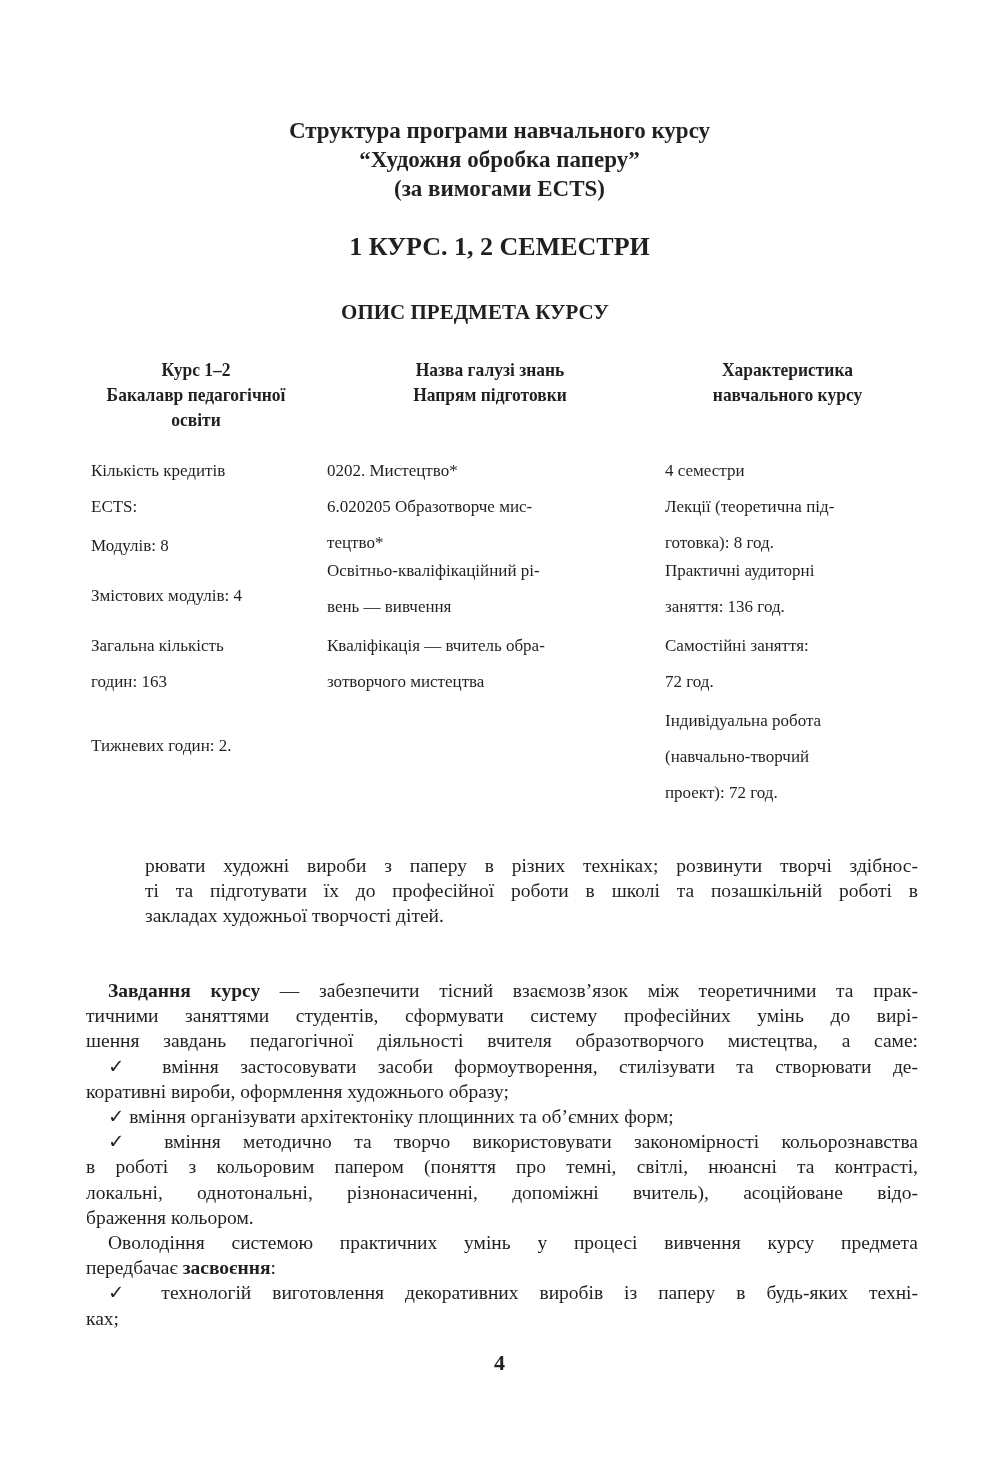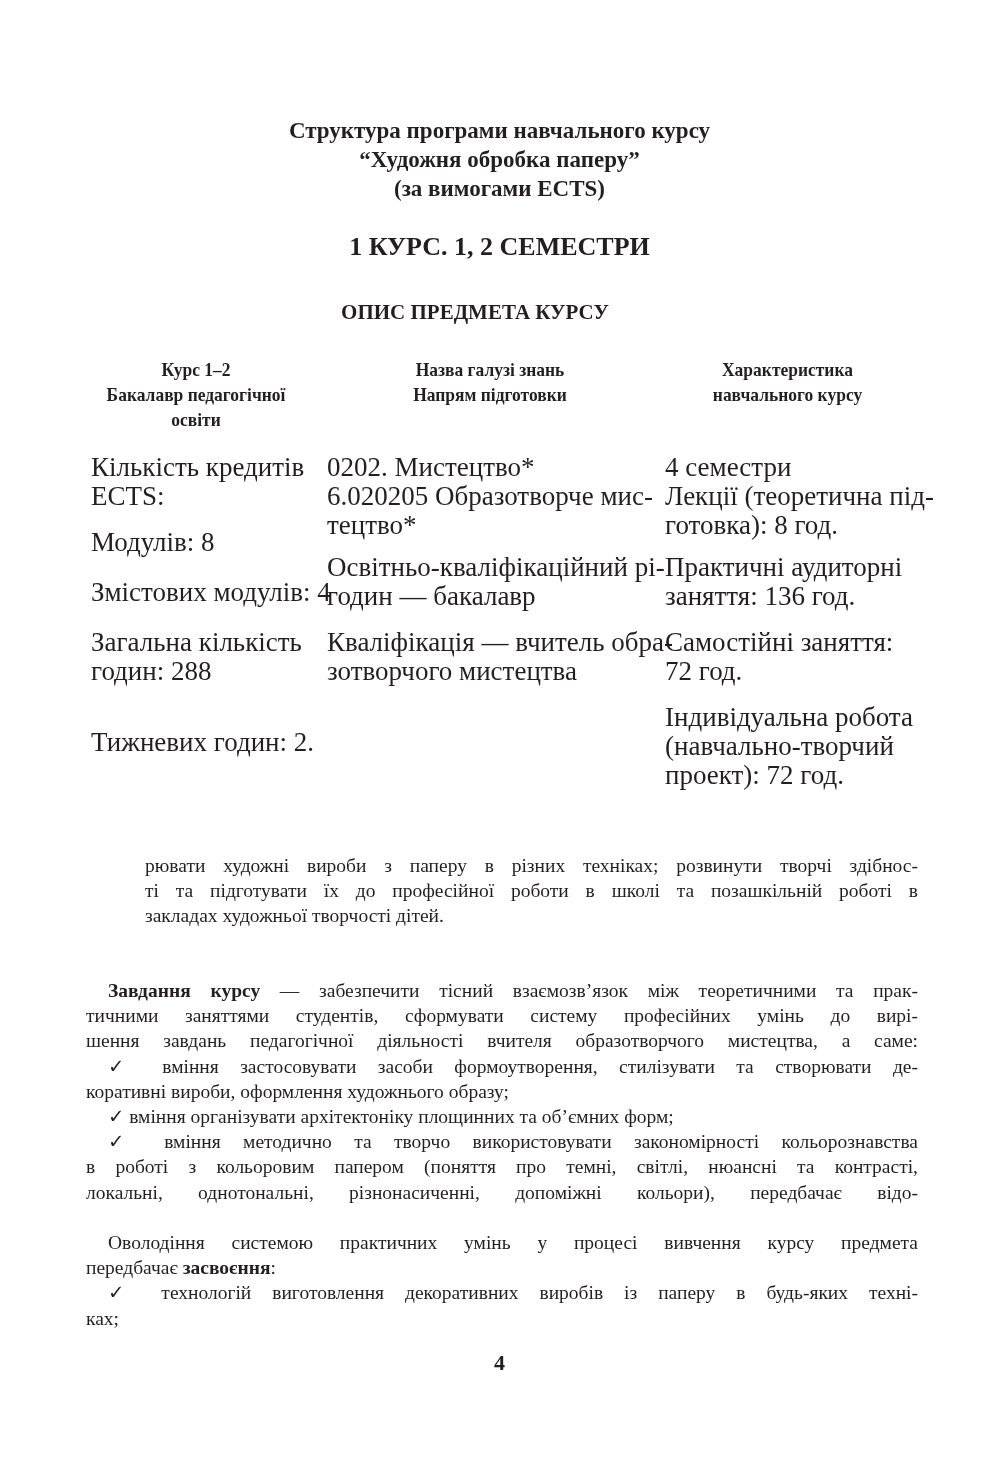--- a/index.html
+++ b/index.html
@@ -10,21 +10,21 @@
   .title.l1 { top:116px; }
   .title.l2 { top:145px; }
   .title.l3 { top:174px; }
   .course { top:232px; left:0; width:999px; text-align:center; font-weight:bold; font-size:26px; }
   .desc-h { top:300px; left:0; width:950px; text-align:center; font-weight:bold; font-size:21px; }
   .colhead { top:357px; text-align:center; font-weight:bold; font-size:19px; line-height:25px;
              font-family:"Liberation Sans Narrow","Liberation Serif", serif; transform:scaleX(0.92); transform-origin:center top; }
   .ch1 { left:76px; width:240px; }
   .ch2 { left:340px; width:300px; }
   .ch3 { left:650px; width:275px; }
-  .cell { font-size:27px; line-height:29px; white-space:pre; }
+  .cell { font-size:17px; line-height:36px; white-space:pre; }
   .para { left:86px; width:832px; font-size:19.5px; line-height:25.2px; text-align:justify; }
   .line { white-space:nowrap; display:block; }
   .justify { text-align:justify; text-align-last:justify; }
   .ind1 { padding-left:59px;font-family:Liberation Serif, serif; }
   .ind2 { padding-left:22px; }
   .b { font-weight:bold; }
   .pageno { top:1350px; left:0; width:999px; text-align:center; font-weight:bold; font-size:22px; }
 </style>
 </head>
 <body>
@@ -48,28 +48,28 @@
 <div class="abs colhead ch3">
   <div>Характеристика</div>
   <div>навчального курсу</div>
 </div>
 
 <div class="abs cell" style="left:91px;top:453px;">Кількість кредитів
 ECTS:</div>
 <div class="abs cell" style="left:91px;top:528px;text-align:right;">Модулів: 8</div>
 <div class="abs cell" style="left:91px;top:578px;">Змістових модулів: 4</div>
 <div class="abs cell" style="left:91px;top:628px;">Загальна кількість
-годин: 288</div>
+годин: 163</div>
 <div class="abs cell" style="left:91px;top:728px;">Тижневих годин: 2.</div>
 
 <div class="abs cell" style="left:327px;top:453px;">0202. Мистецтво*
 6.020205 Образотворче мис-
 тецтво*</div>
 <div class="abs cell" style="left:327px;top:553px;">Освітньо-кваліфікаційний рі-
-годин — бакалавр</div>
+вень — вивчення</div>
 <div class="abs cell" style="left:327px;top:628px;">Кваліфікація — вчитель обра-
 зотворчого мистецтва</div>
 
 <div class="abs cell" style="left:665px;top:453px;">4 семестри
 Лекції (теоретична під-
 готовка): 8 год.</div>
 <div class="abs cell" style="left:665px;top:553px;">Практичні аудиторні
 заняття: 136 год.</div>
 <div class="abs cell" style="left:665px;top:628px;">Самостійні заняття:
 72 год.</div>
@@ -88,21 +88,22 @@
   <span class="line justify">тичними заняттями студентів, сформувати систему професійних умінь до вирі-</span>
   <span class="line justify">шення завдань педагогічної діяльності вчителя образотворчого мистецтва, а саме:</span>
 
   <span class="line justify ind2"><span>✓</span> <span>вміння застосовувати засоби формоутворення, стилізувати та створювати  де-</span></span>
   <span class="line">коративні вироби, оформлення художнього образу;</span>
 
   <span class="line ind2"><span>✓</span> <span>вміння організувати архітектоніку площинних та об’ємних форм;</span></span>
 
   <span class="line justify ind2"><span>✓</span> <span>вміння методично та творчо використовувати закономірності кольорознавства</span></span>
   <span class="line justify">в роботі з кольоровим папером (поняття про темні, світлі, нюансні та контрасті,</span>
-  <span class="line justify">локальні, однотональні, різнонасиченні, допоміжні кольори), передбачає відо-</span>
+  <span class="line justify">локальні, однотональні, різнонасиченні, допоміжні вчитель), асоційоване відо-</span>
+  <span class="line">браження кольором.</span>
 </div>
 
 <div class="abs para" style="top:1230px;">
   <span class="line justify ind2">Оволодіння системою практичних умінь у процесі вивчення курсу предмета</span>
   <span class="line"><span>передбачає </span><span class="b">засвоєння</span><span>:</span></span>
   <span class="line justify ind2"><span>✓</span> <span>технологій виготовлення декоративних виробів із паперу в будь-яких техні-</span></span>
   <span class="line">ках;</span>
 </div>
 
 <div class="abs pageno">4</div>

